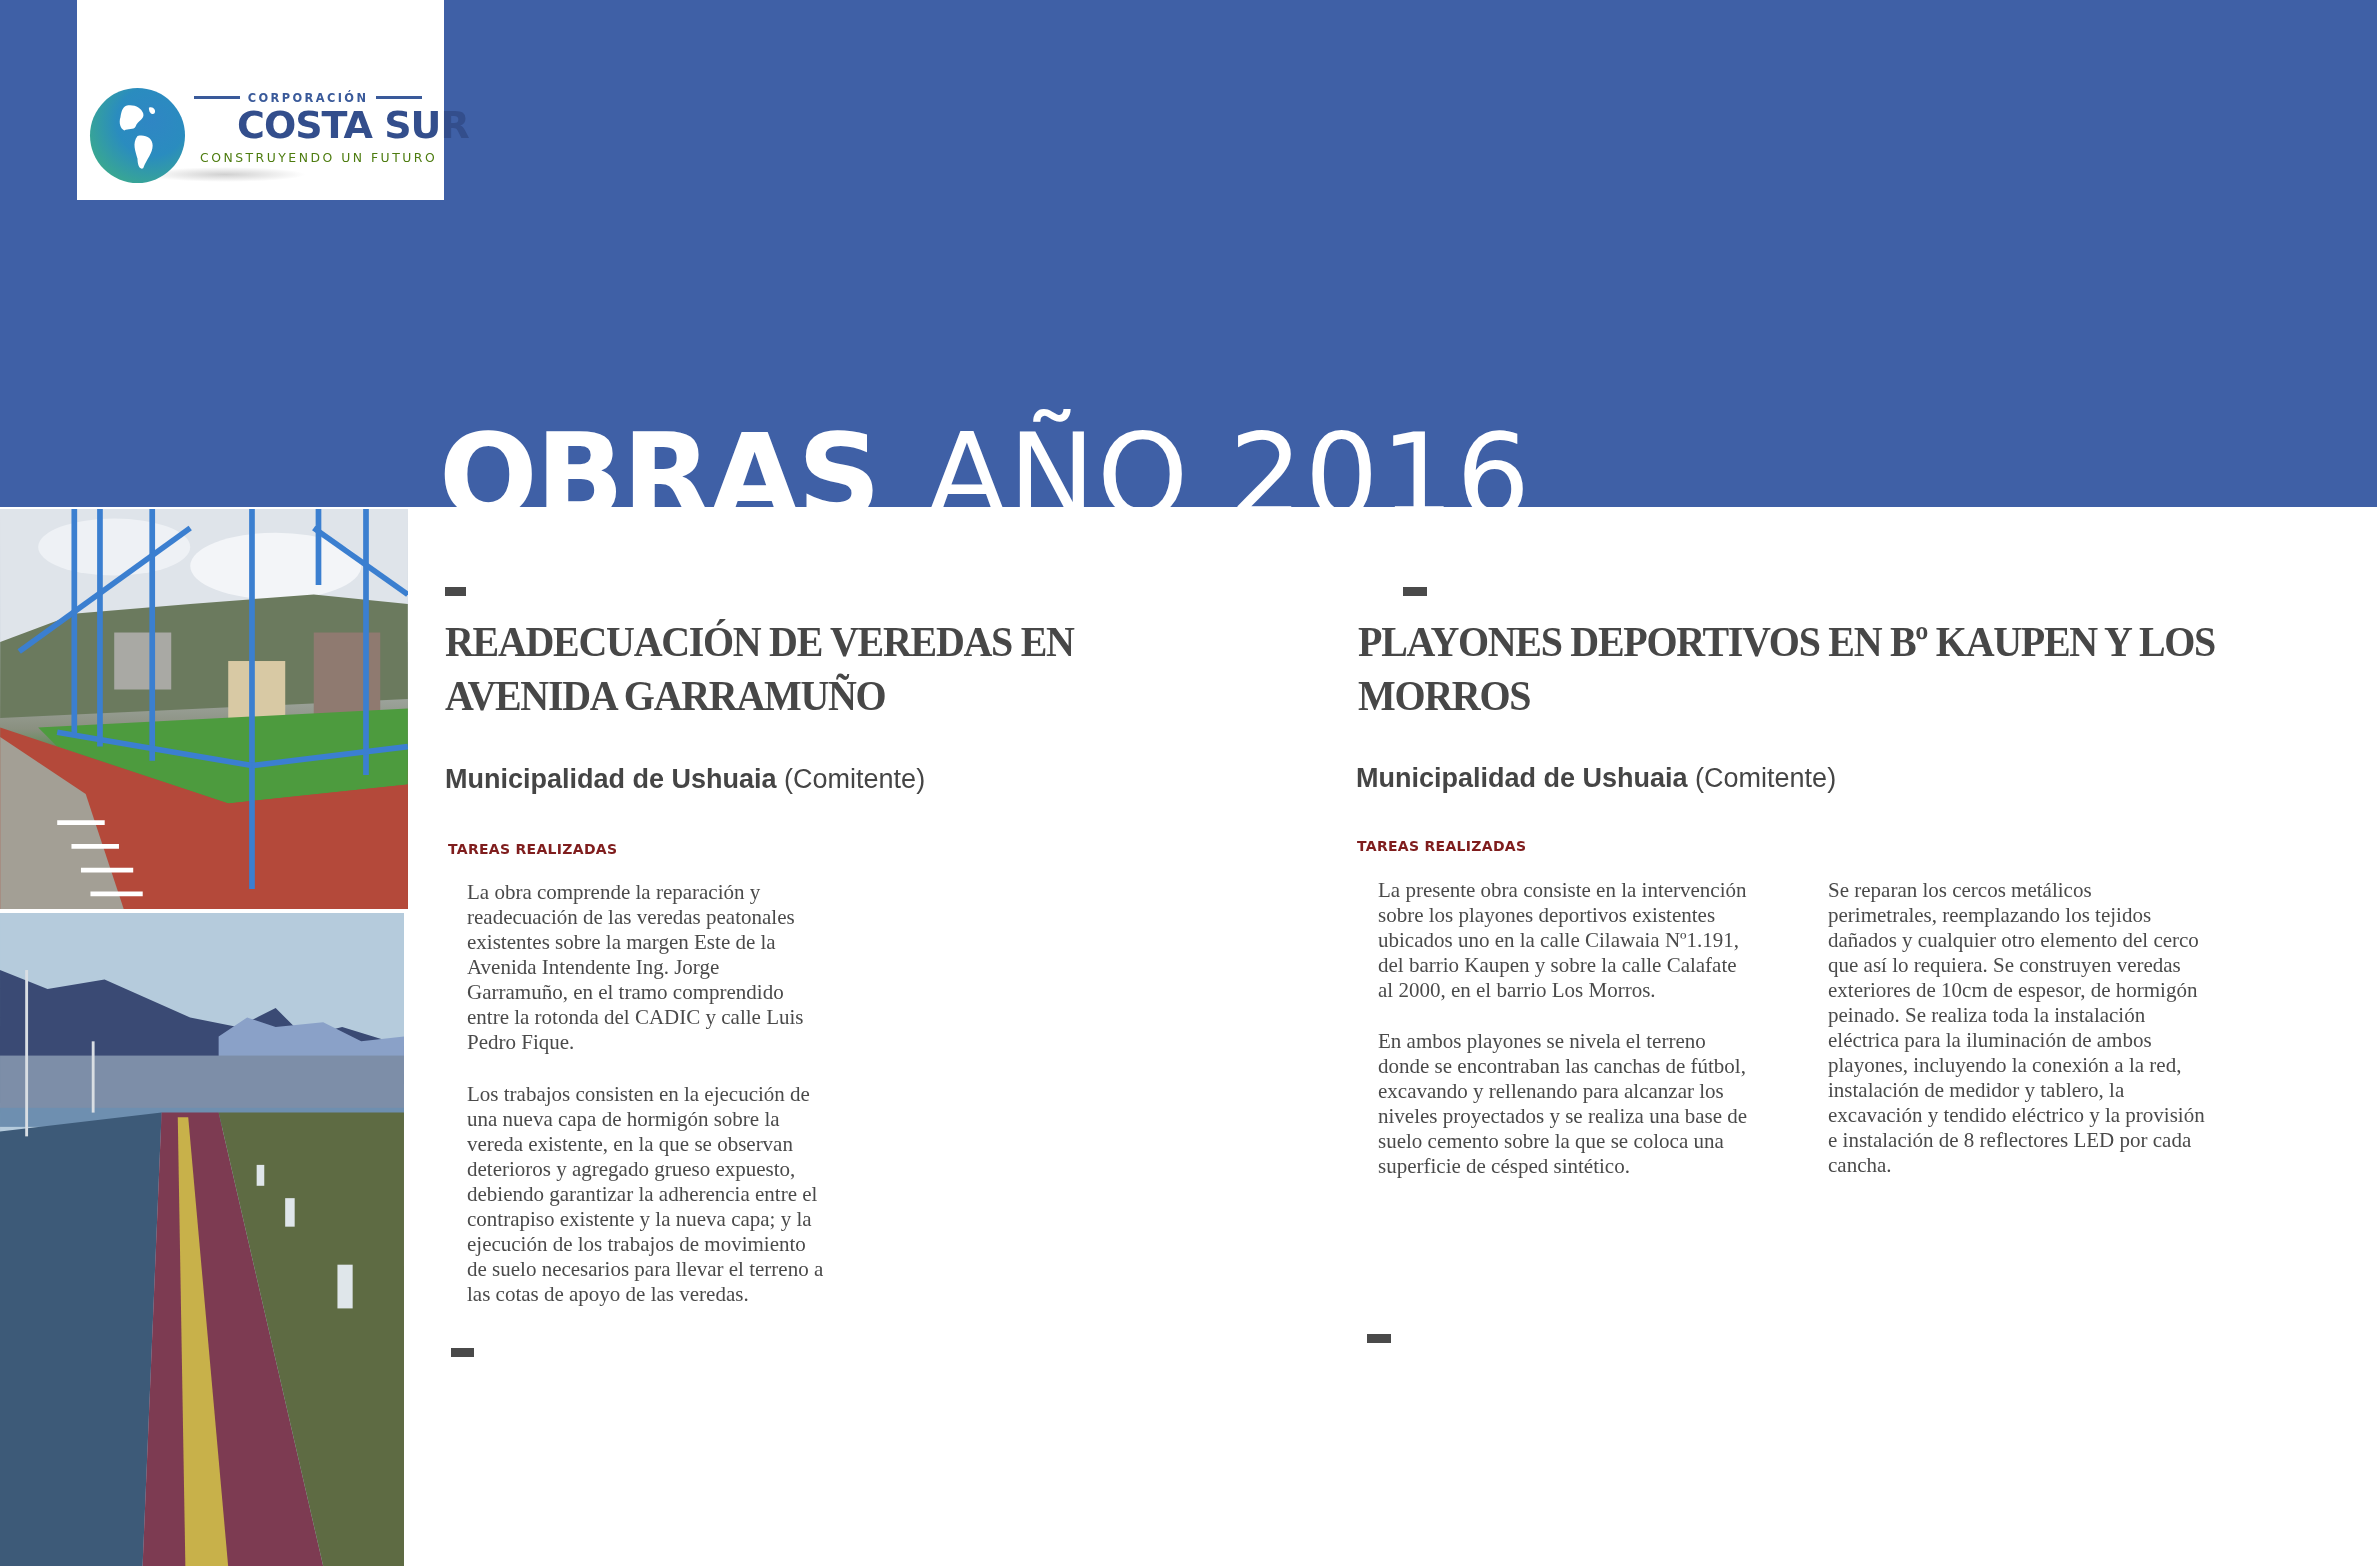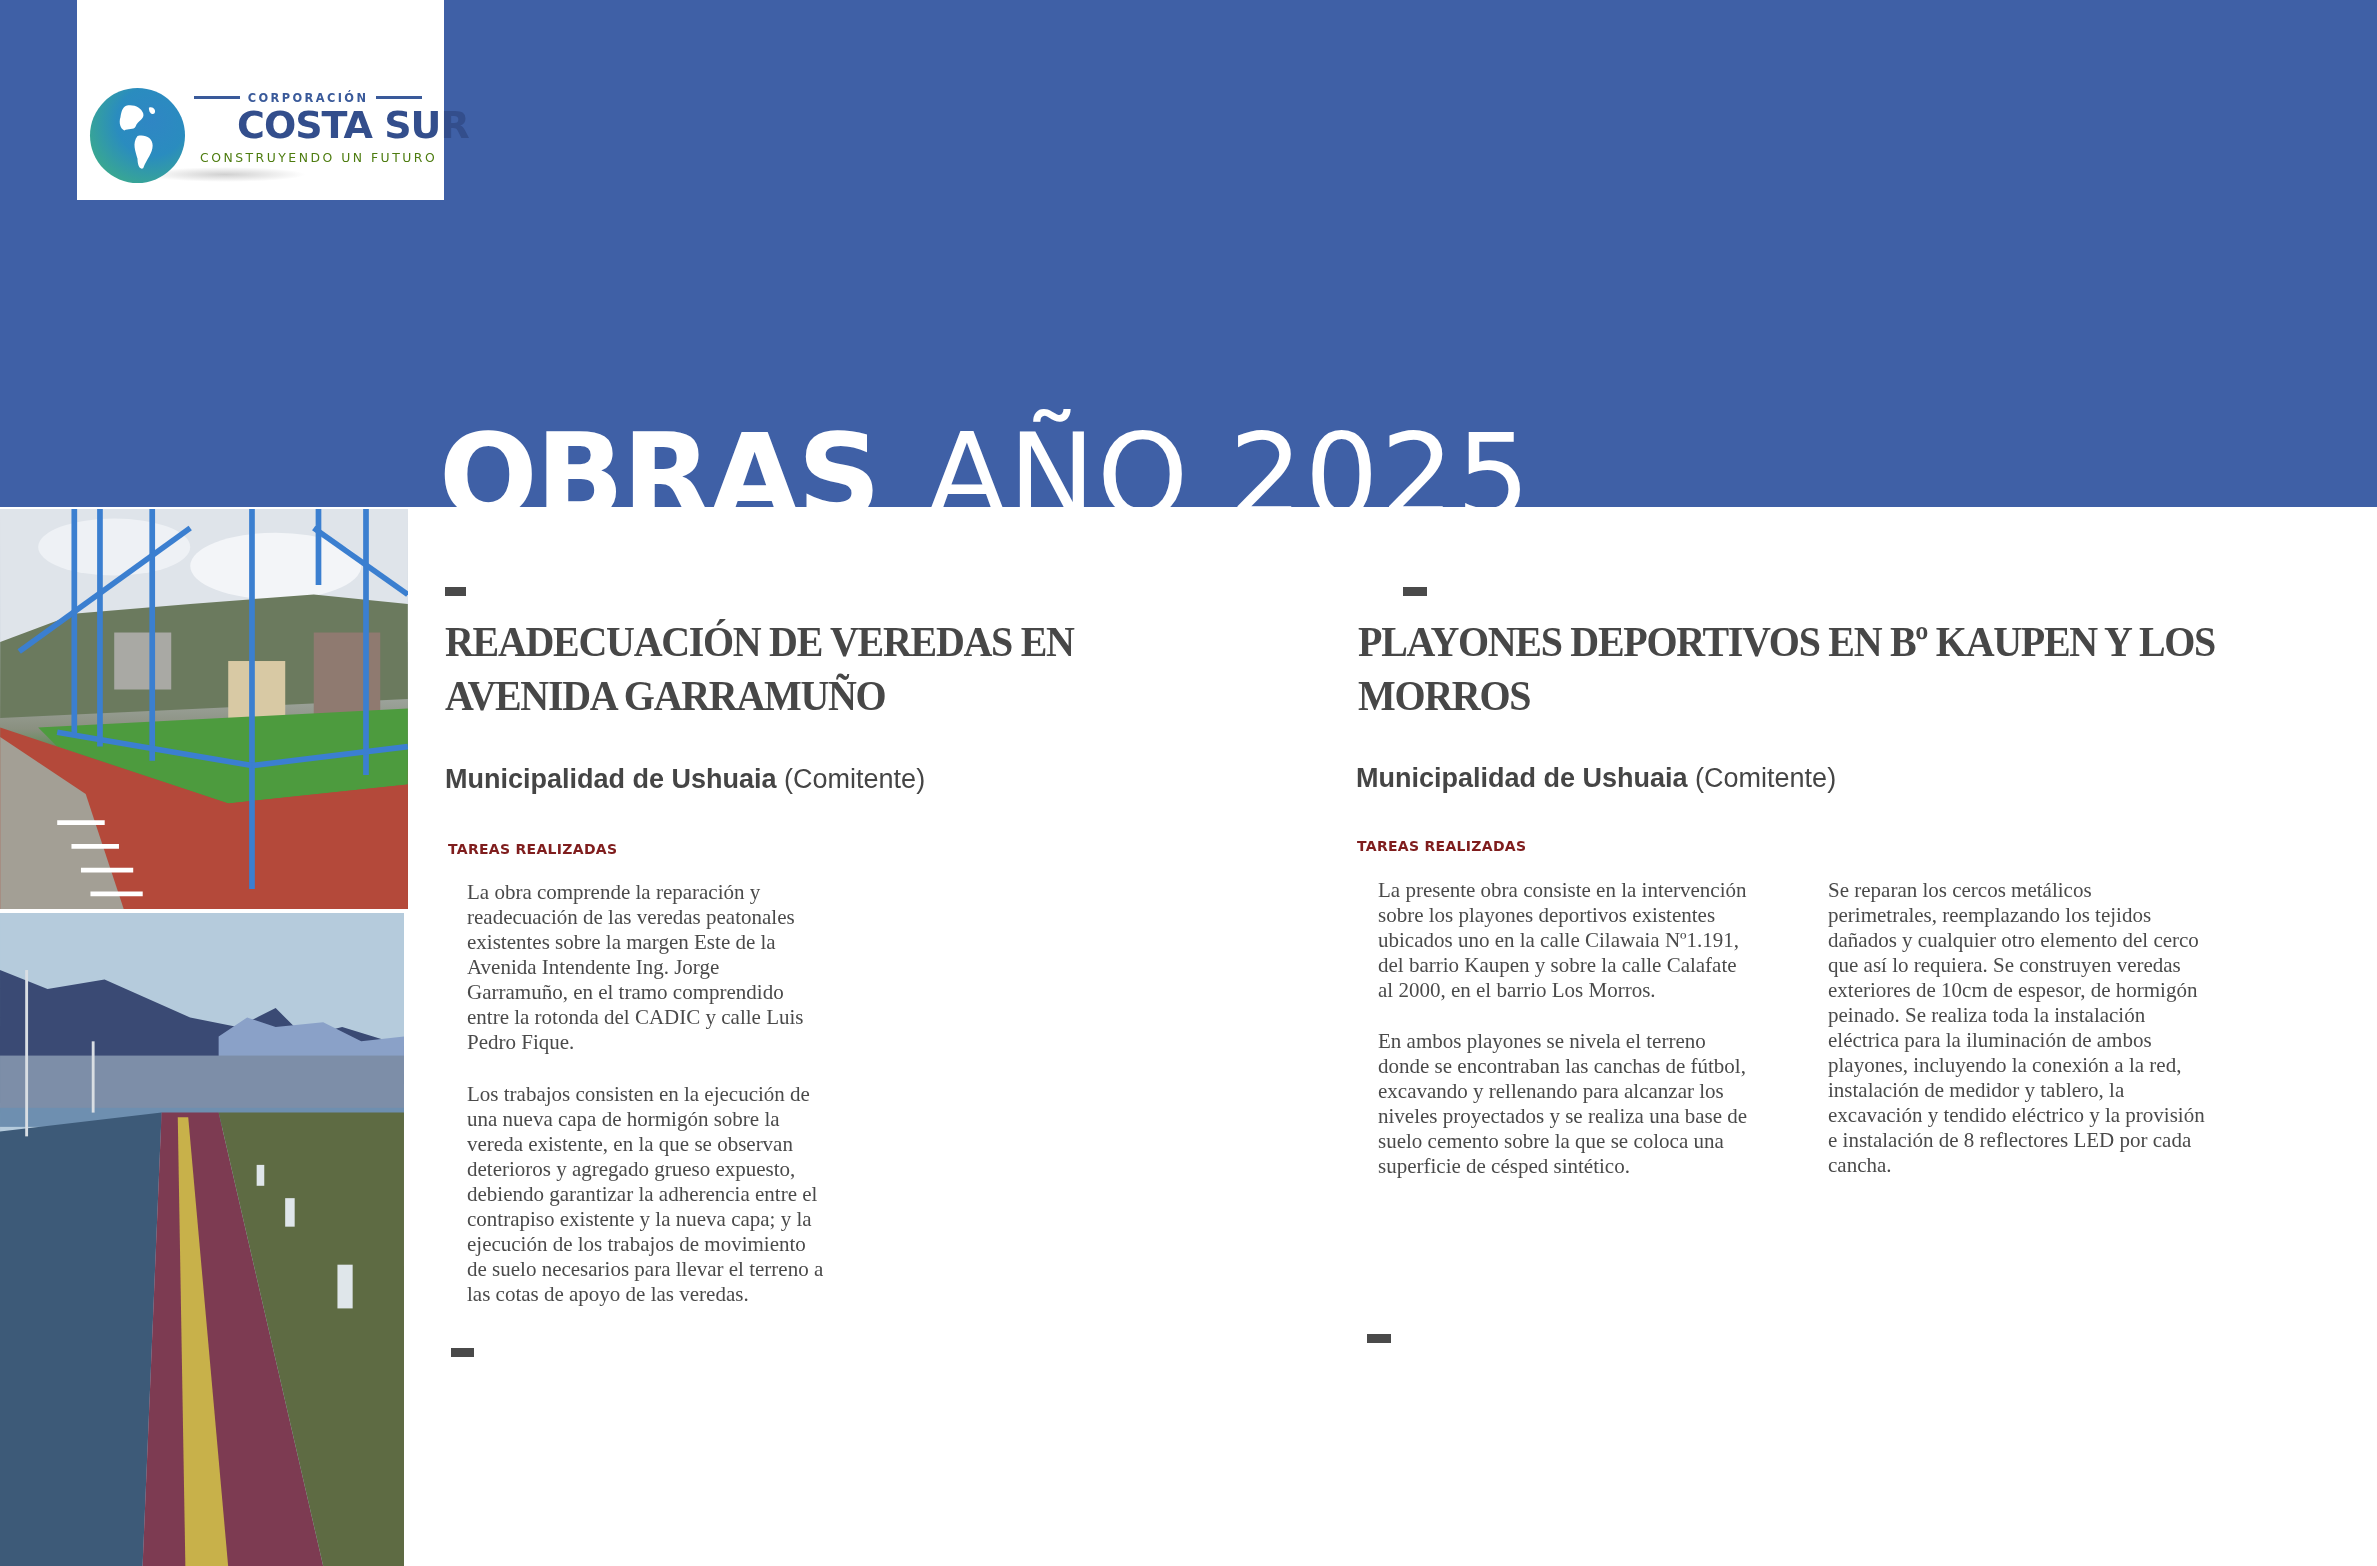--- a/index.html
+++ b/index.html
@@ -97,21 +97,21 @@
     <div class="logo-small">
       <div class="rule"></div>
       <span>CORPORACIÓN</span>
       <div class="rule"></div>
     </div>
     <div class="logo-big">COSTA SUR</div>
     <div class="logo-tag">CONSTRUYENDO UN FUTURO</div>
   </div>
 
   <div class="page-title">
-    <span class="bold">OBRAS</span><span class="thin">AÑO 2025</span>
+    <span class="bold">OBRAS</span><span class="thin">AÑO 2016</span>
   </div>
 </div>
 
 <div class="photo-field">
   <svg width="408" height="400" viewBox="0 0 429 421">
     <rect x="0" y="0" width="429" height="140" fill="#dfe4ea"></rect>
     <ellipse cx="290" cy="60" rx="90" ry="35" fill="#f3f5f8"></ellipse>
     <ellipse cx="120" cy="40" rx="80" ry="30" fill="#eef1f5"></ellipse>
     <polygon points="0,140 80,110 200,100 330,90 429,100 429,200 0,220" fill="#6b7a5e"></polygon>
     <rect x="120" y="130" width="60" height="60" fill="#a9a9a4"></rect>

